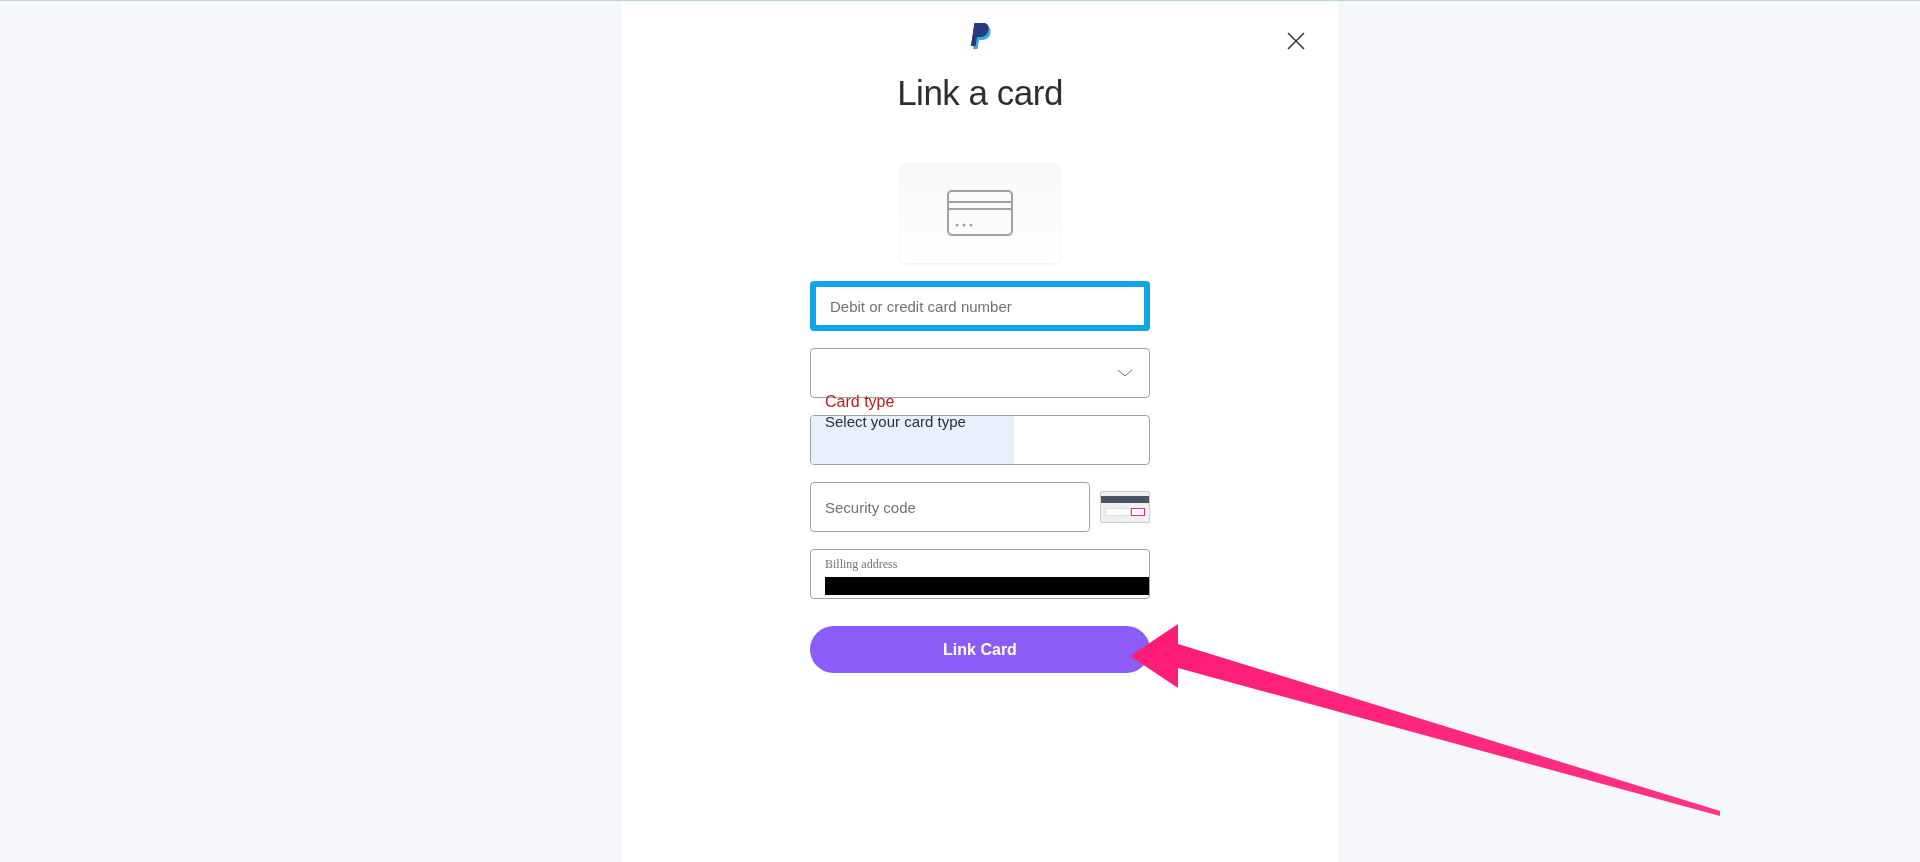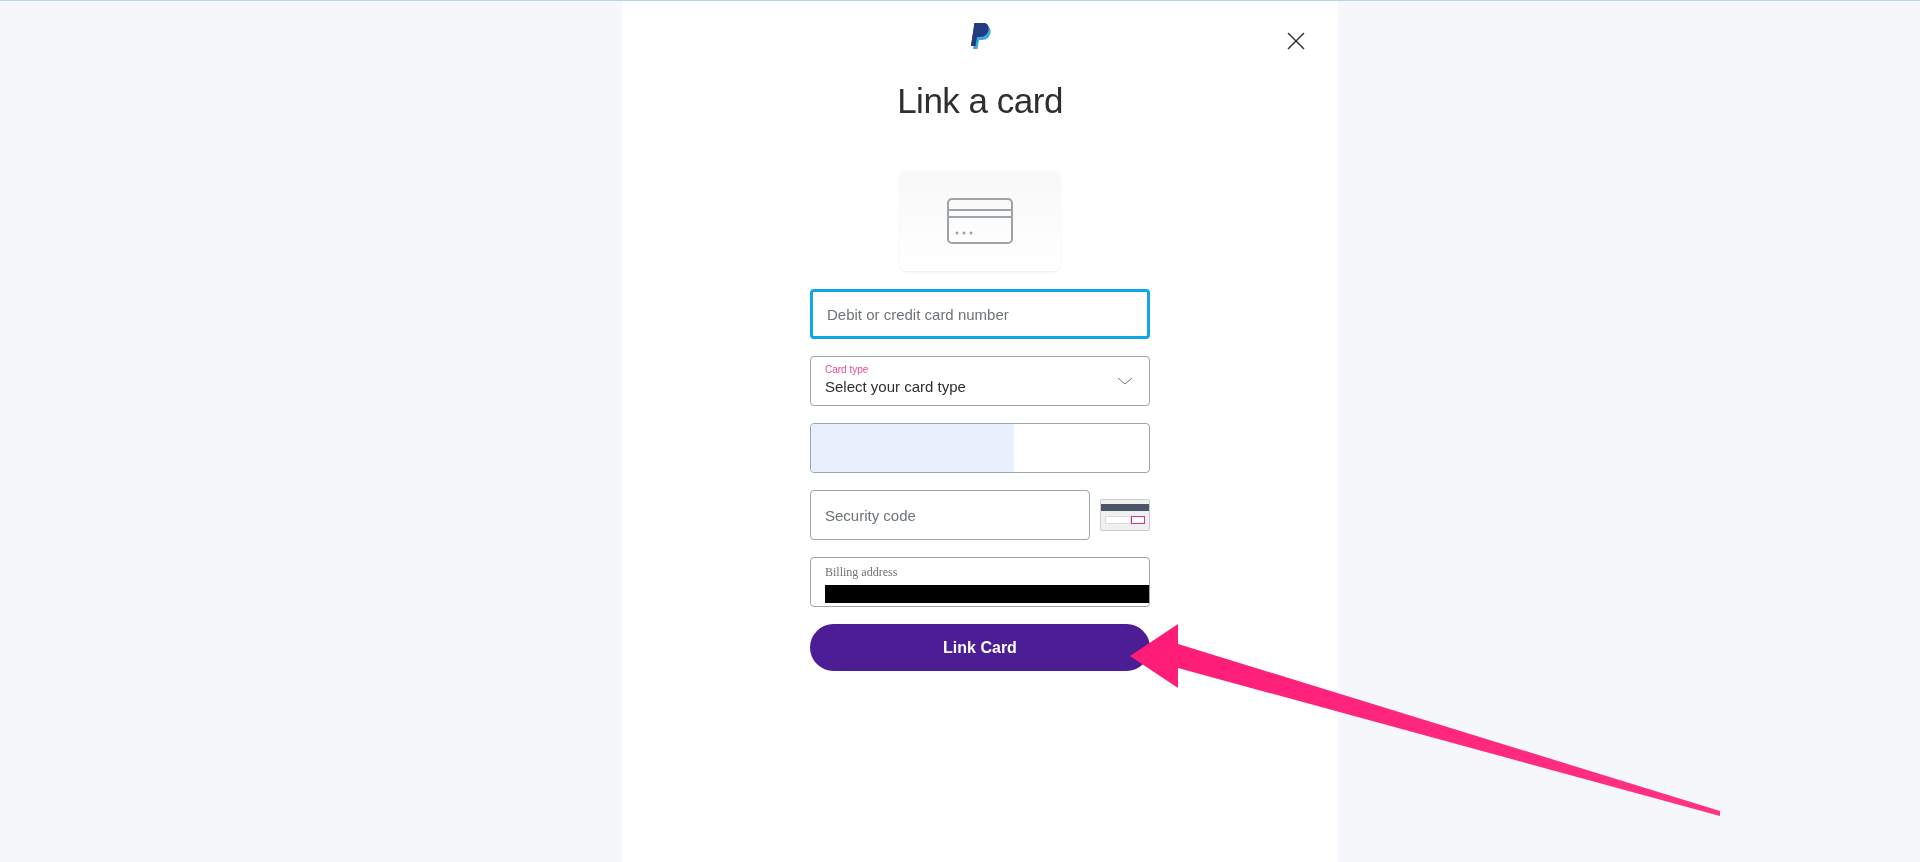--- a/index.html
+++ b/index.html
@@ -54,21 +54,21 @@
       display: flex;
       justify-content: center;
     }
     
     .paypal-logo {
       width: 24px;
       height: 28px;
     }
     
     .page-title {
-      margin-top: 32px;
+      margin-top: 24px;
       font-size: 35px;
       font-weight: 300;
       color: #2c2e2f;
       text-align: center;
       letter-spacing: -0.5px;
     }
     
     .card-illustration {
       margin-top: 50px;
       width: 160px;
@@ -90,21 +90,21 @@
       margin-top: 18px;
       width: 340px;
       display: flex;
       flex-direction: column;
       gap: 17px;
     }
     
     .input-field {
       width: 100%;
       height: 50px;
-      border: 3px solid #0ea5e9;
+      border: 6px solid #0ea5e9;
       border-radius: 4px;
       padding: 0 14px;
       font-size: 15px;
       color: #2c2e2f;
       background: #ffffff;
       outline: none;
     }
     
     .input-field::placeholder {
       color: #6c7378;
@@ -115,24 +115,25 @@
       width: 100%;
       height: 50px;
       border: 1px solid #9da3a6;
       border-radius: 4px;
       background: #ffffff;
       cursor: pointer;
       padding: 7px 14px;
     }
     
     .select-label {
-      font-size: 10px;
-      color: #ec4899;
+      font-size: 16px;
+      color: #b91c1c;
       display: block;
       line-height: 1.2;
+      margin-top: 36px;
     }
     
     .select-value {
       font-size: 15px;
       color: #2c2e2f;
       line-height: 1.4;
     }
     
     .select-chevron {
       position: absolute;
@@ -243,23 +244,24 @@
     .billing-redacted {
       position: absolute;
       left: 14px;
       right: 0;
       bottom: 3px;
       height: 18px;
       background: #000000;
     }
     
     .link-button {
+      margin-top: 10px;
       width: 100%;
       height: 47px;
-      background: #4c1d95;
+      background: #8b5cf6;
       border: none;
       border-radius: 24px;
       color: #ffffff;
       font-size: 16px;
       font-weight: 600;
       cursor: pointer;
     }
     
     .annotation-arrow {
       position: absolute;

